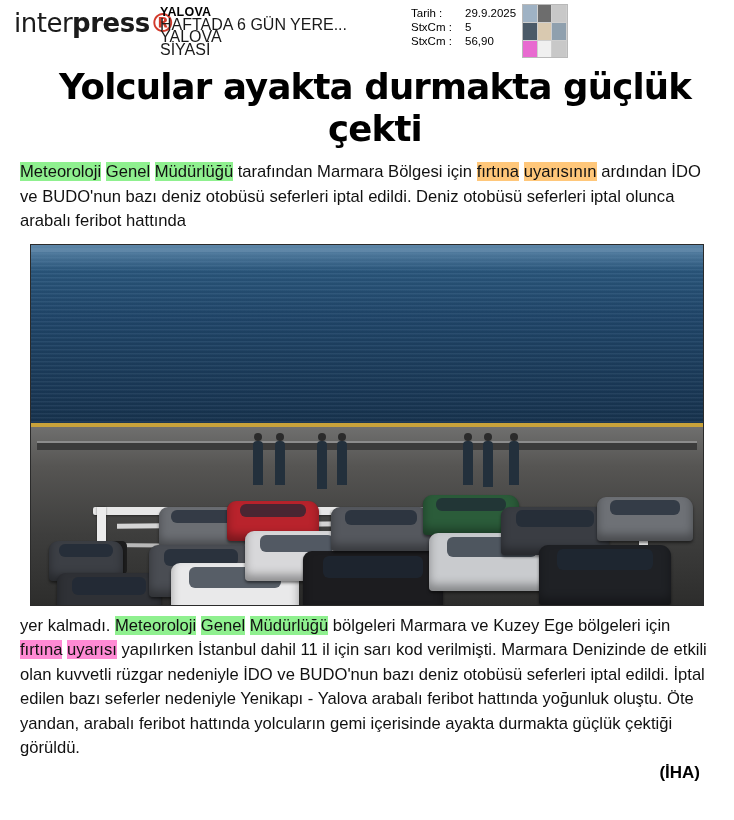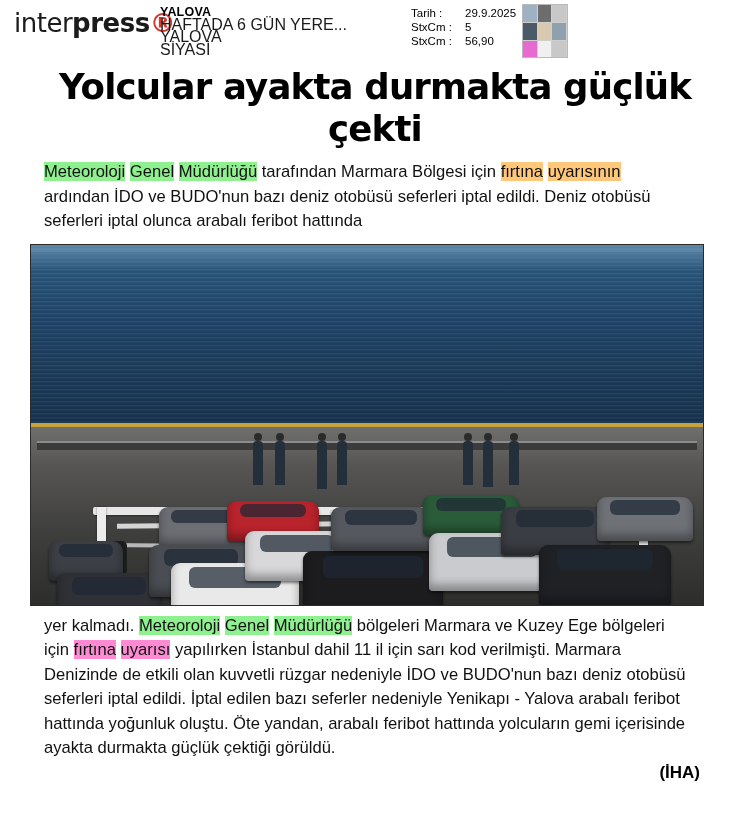--- a/index.html
+++ b/index.html
@@ -119,21 +119,21 @@
     font-weight: bold;
     font-size: 35.5px;
     letter-spacing: -0.8px;
     line-height: 42px;
     text-align: center;
     color: #000;
   }
 
   
   .lead, .body-text {
-    padding: 0 44px;
+    padding: 0 20px;
     font-size: 16.6px;
     line-height: 24.5px;
     font-family: "Liberation Sans", sans-serif;
     color: #111;
   }
   .lead {
     margin-top: 10px;
   }
   .body-text {
     margin-top: 8px;

